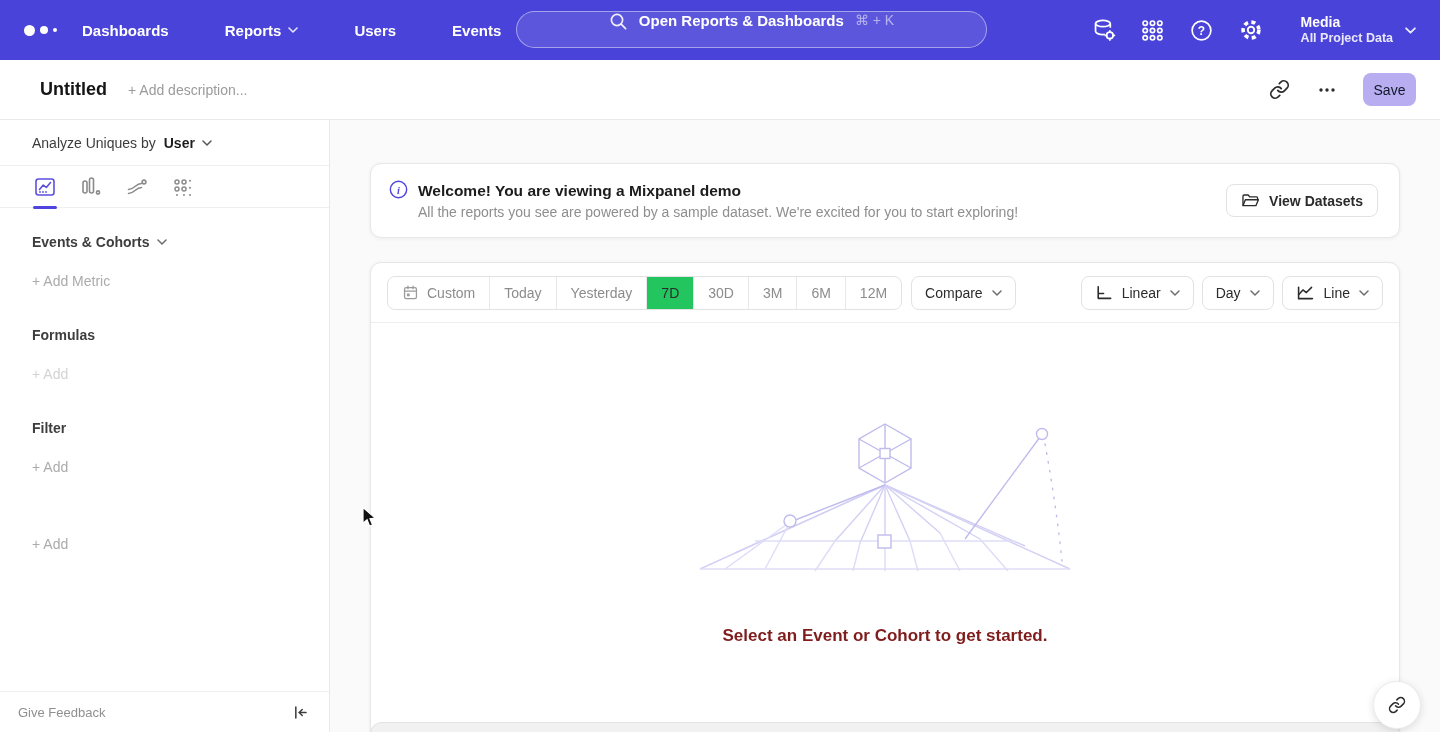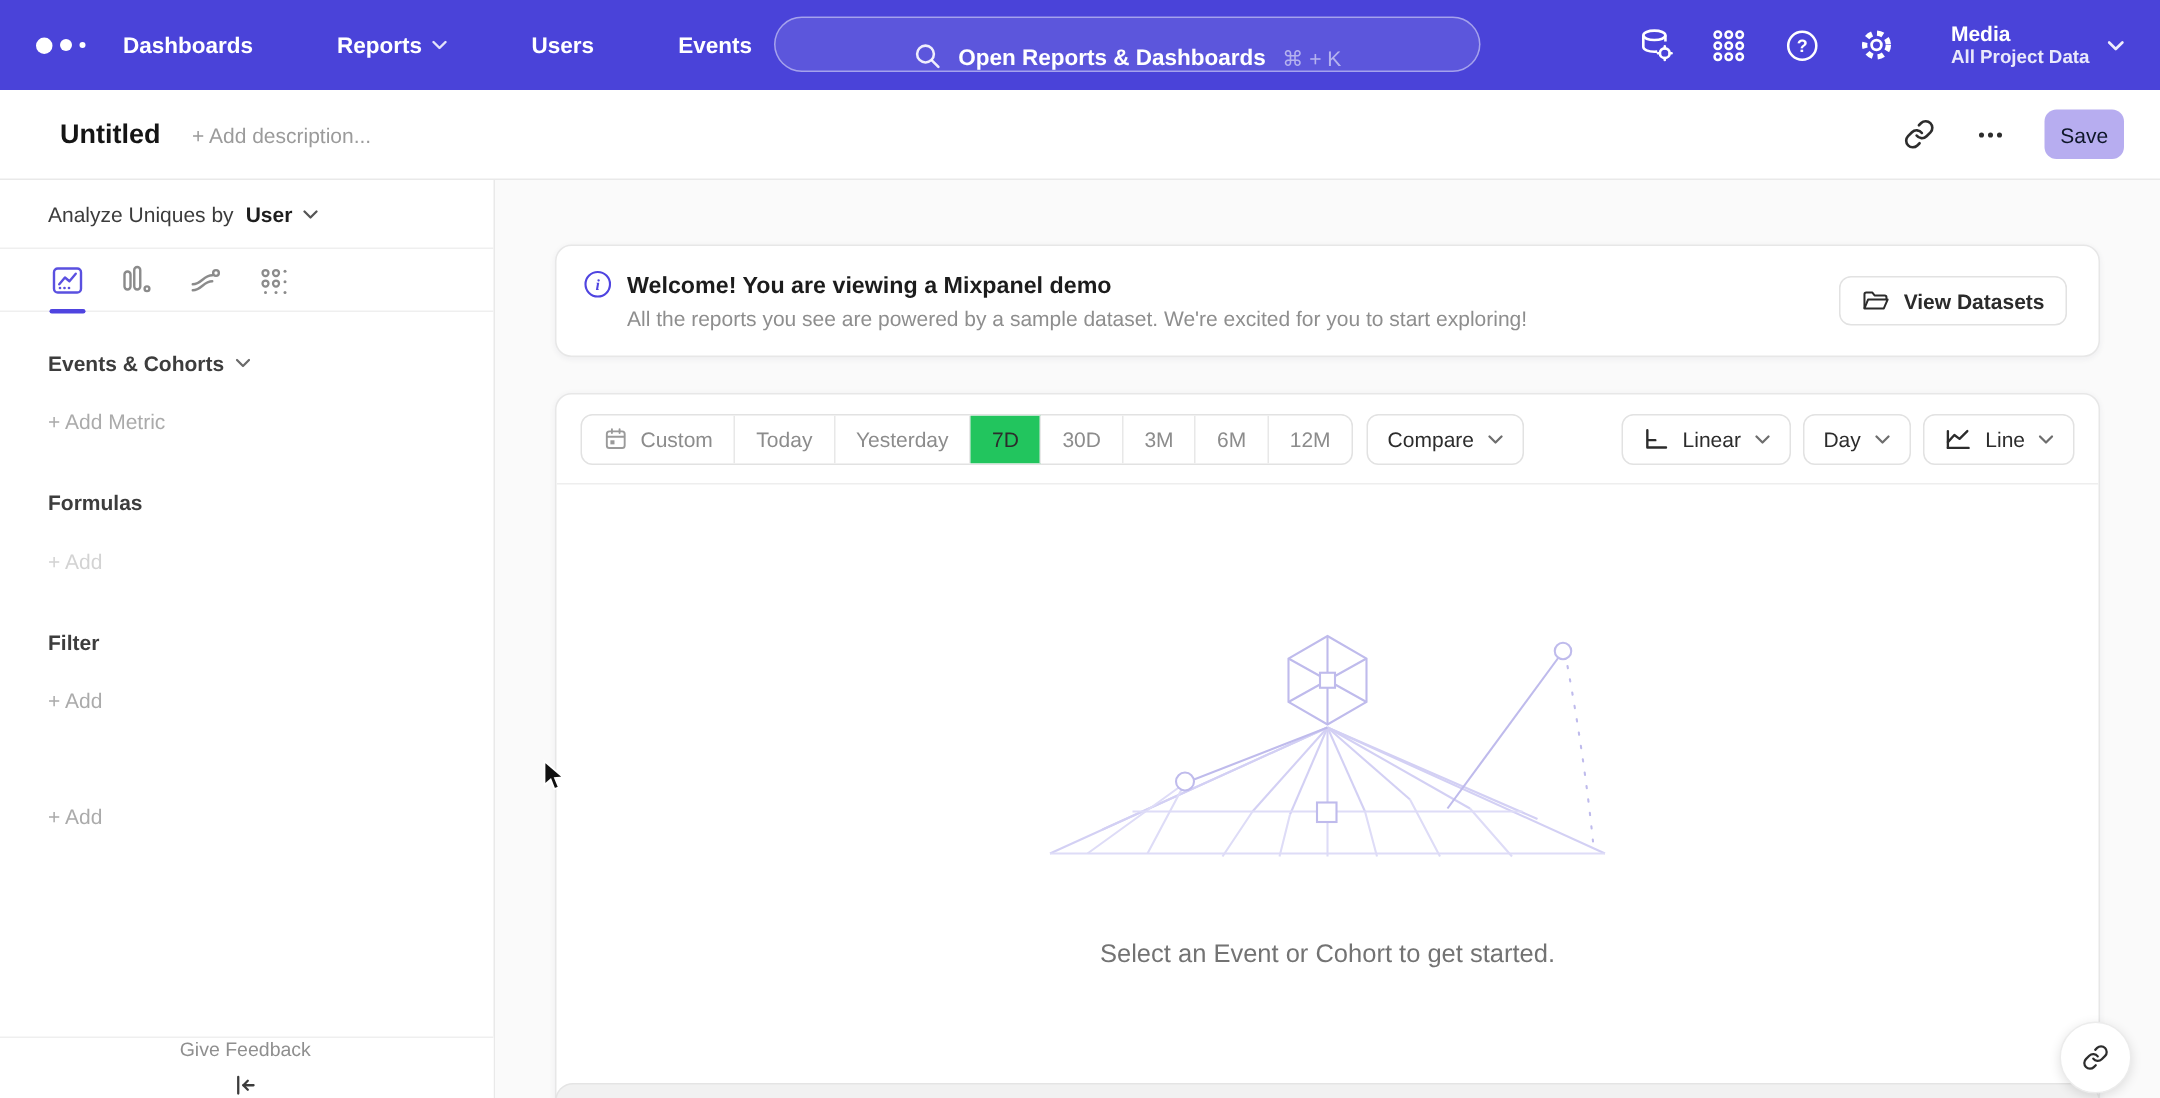--- a/index.html
+++ b/index.html
@@ -14,21 +14,21 @@
   .logo i { display:block; border-radius:50%; background:#fff; }
   .logo i:nth-child(1){ width:11px; height:11px; }
   .logo i:nth-child(2){ width:8px; height:8px; }
   .logo i:nth-child(3){ width:4px; height:4px; }
   .nav-items { display:flex; align-items:center; gap:56px; margin-left:12px; }
   .nav-item { display:flex; align-items:center; gap:7px; font-size:15px; font-weight:600;
     color:#fff; cursor:pointer; white-space:nowrap; }
   .nav-item .chev { color:rgba(255,255,255,.85); }
   .searchbar { position:absolute; left:516px; top:11px; width:471px; height:37px;
     border-radius:19px; background:rgba(255,255,255,.1); border:1px solid rgba(255,255,255,.45);
-    display:flex; align-items:flex-end; justify-content:center; gap:11px; cursor:pointer; }
+    display:flex; align-items:flex-start; justify-content:center; gap:11px; cursor:pointer; }
   .searchbar .ph { font-size:15px; font-weight:600; color:#fff; }
   .searchbar .kbd { font-size:14px; color:rgba(255,255,255,.55); }
   .nav-right { position:absolute; right:24px; top:0; height:60px; display:flex; align-items:center; gap:23px; }
   .nav-icon-btn { width:26px; height:26px; display:flex; align-items:center; justify-content:center; cursor:pointer; }
   .project { display:flex; align-items:center; gap:12px; margin-left:14px; cursor:pointer; }
   .project .pname { font-size:14px; font-weight:700; line-height:17px; }
   .project .pscope { font-size:12.5px; font-weight:600; color:rgba(255,255,255,.88); line-height:15px; }
   .project .chev { color:rgba(255,255,255,.9); }
   .chev { flex:0 0 auto; }
 
@@ -60,21 +60,21 @@
     border-radius:2px; background:#4f44e0; }
   .side-sections { padding:26px 32px 0 32px; }
   .sec-title { display:flex; align-items:center; gap:8px; font-size:14px; font-weight:700;
     color:#3d3d3d; cursor:default; }
   .sec-title .chev { color:#6b6b6b; cursor:pointer; }
   .add-row { display:flex; align-items:center; margin-top:23px; font-size:14px; color:#ababab; cursor:pointer; }
   .add-row.muted { color:#d3d3d3; cursor:default; }
   .sec-gap { height:38px; }
   .side-footer { position:absolute; left:0; bottom:0; width:329px; height:41px;
     border-top:1px solid #efefef; display:flex; align-items:center; padding:0 20px 0 18px;
-    justify-content:space-between; background:#fff;flex-direction:column; }
+    justify-content:space-between; background:#fff; }
   .feedback { font-size:13px; color:#8f8f8f; cursor:pointer; }
   .collapse-btn { color:#3c3c3c; cursor:pointer; display:flex; }
 
   
   .main { position:absolute; left:330px; top:120px; width:1110px; height:612px; background:#fafafa; }
   .card { background:#fff; border:1px solid #e7e7e7; border-radius:11px;
     box-shadow:0 1px 4px rgba(40,40,60,.06); }
   .banner { position:absolute; left:40px; top:43px; width:1030px; height:75px;
     display:flex; align-items:center; padding:0 21px 0 18px; }
   .banner-icon { flex:0 0 auto; margin-top:-18px; }
@@ -98,21 +98,21 @@
   .seg-item .cal { color:#9a9a9a; }
   .ctl-btn { display:flex; align-items:center; gap:9px; height:34px; padding:0 13px;
     background:#fff; border:1px solid #e2e2e2; border-radius:8px; font-size:14px; font-weight:500;
     color:#2c2c2c; font-family:inherit; cursor:pointer; white-space:nowrap; }
   .ctl-btn .chev { color:#6e6e6e; }
   .compare { margin-left:9px; }
   .controls-spacer { flex:1; }
   .right-ctls { display:flex; gap:8px; }
 
   .empty-wrap { display:flex; flex-direction:column; align-items:center; padding-top:98px; }
-  .empty-title { margin-top:50px; font-size:17px; font-weight:400; color:#737373; }
+  .empty-title { margin-top:50px; font-size:17px; font-weight:700; color:#7f1d1d; }
   .empty-learn { margin-top:15px; font-size:15px; color:#9b9b9b; }
   .empty-learn .lnk { color:#4b41d6; font-weight:600; cursor:pointer; }
 
   .bottom-sheet { position:absolute; left:40px; top:602px; width:1030px; height:16px;
     background:#f1f1f1; border:1px solid #e4e4e4; border-bottom:none;
     border-radius:12px 12px 0 0; z-index:5; }
   .fab { position:absolute; left:1043px; top:561px; width:48px; height:48px; border-radius:50%;
     background:#fff; border:1px solid #ececec; box-shadow:0 2px 8px rgba(0,0,0,.12);
     display:flex; align-items:center; justify-content:center; color:#2d2d2d; cursor:pointer; z-index:6; }
 

